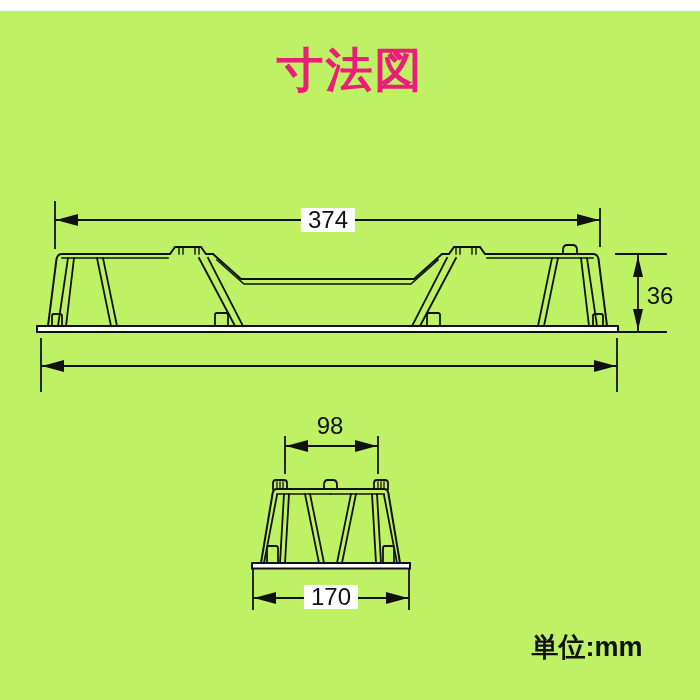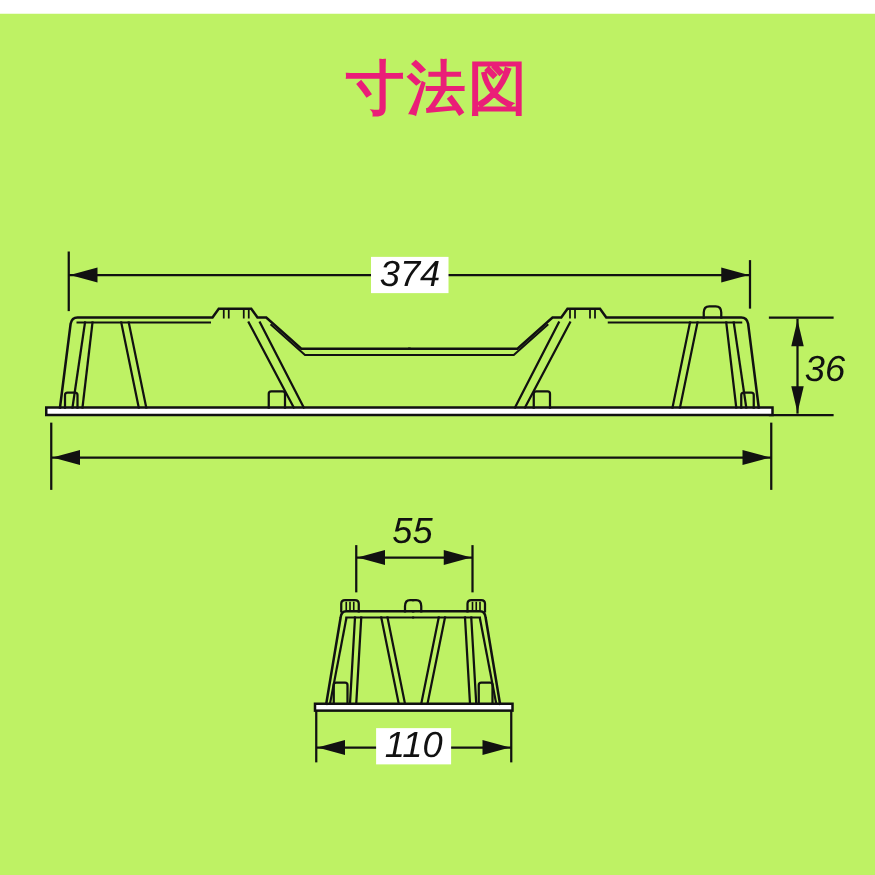--- a/index.html
+++ b/index.html
@@ -2,21 +2,21 @@
 <html><head>
 <meta charset="utf-8">
 <style>
   html,body{margin:0;padding:0;background:#ffffff;}
   .page{position:relative;width:700px;height:700px;background:#bef264;overflow:hidden;
         font-family:"Liberation Sans", sans-serif;color:#111;margin-top:11px;}
   .title{position:absolute;left:0;top:28px;width:100%;text-align:center;
          font-size:47px;font-weight:bold;color:#EA1E78;letter-spacing:2px;}
   svg{position:absolute;left:0;top:0;}
   .dim-label{position:absolute;transform:translate(-50%,-50%);
-             font-size:29px;color:#111;white-space:nowrap;line-height:1;font-style:italic;}
+             font-size:24px;color:#111;white-space:nowrap;line-height:1;}
   .on-line{background:#fff;padding:0 7px;}
   .unit{position:absolute;transform:translate(-50%,-50%);
         font-size:27px;font-weight:bold;color:#111;white-space:nowrap;}
 </style>
 </head>
 <body>
 
 <div class="page">
 
   <div class="title">寸法図</div>
@@ -105,16 +105,17 @@
           <path d="M254,587 H408"></path>
           <polygon points="254,587 276,581 276,593" fill="#111111" stroke="none"></polygon>
           <polygon points="408,587 386,581 386,593" fill="#111111" stroke="none"></polygon>
         </g>
       </g>
     </g>
   </svg>
 
   <div class="dim-label on-line" style="left:328px;top:209px;">374</div>
   <div class="dim-label" style="left:660px;top:285px;">36</div>
-  <div class="dim-label" style="left:330px;top:415px;">55</div>
-  <div class="dim-label on-line" style="left:331px;top:586px;">110</div>
+  <div class="dim-label" style="left:330px;top:415px;">98</div>
+  <div class="dim-label on-line" style="left:331px;top:586px;">170</div>
 
+  <div class="unit" style="left:587px;top:636px;">単位:mm</div>
 </div>
 
 </body></html>

